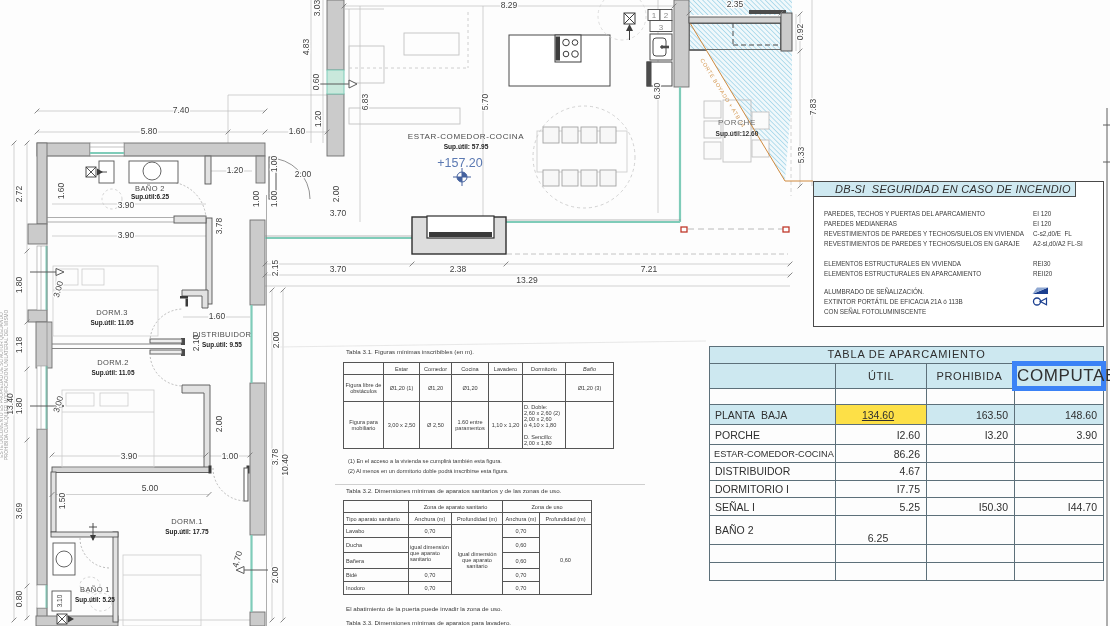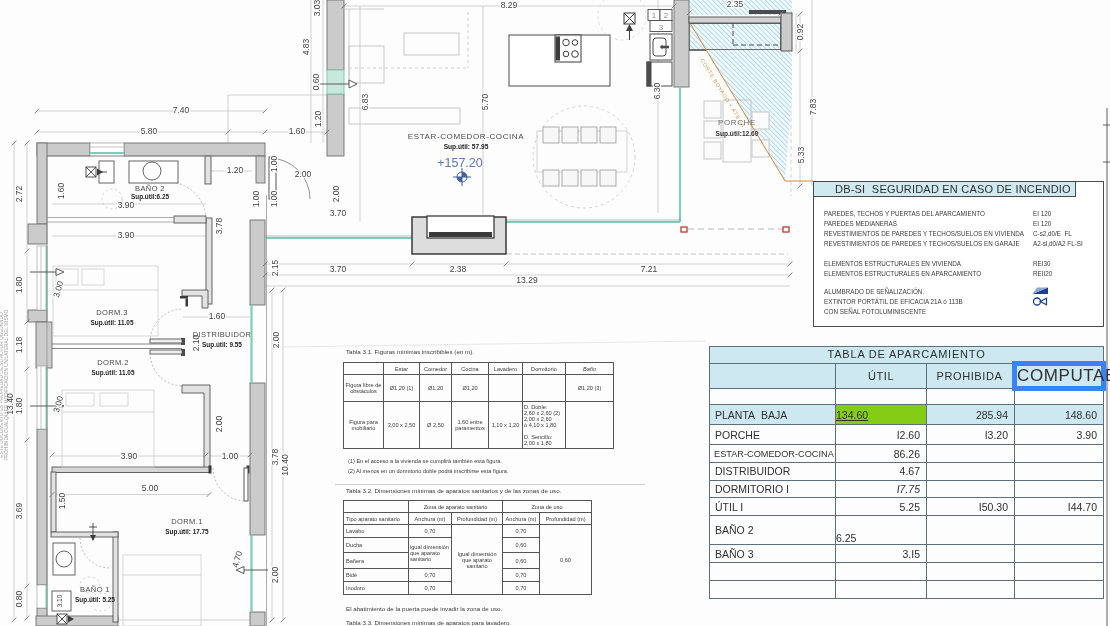--- a/index.html
+++ b/index.html
@@ -526,21 +526,21 @@
 
 <g font-family="Liberation Sans, sans-serif" font-size="4.8" fill="#9a9a9a" text-anchor="middle">
   <text transform="translate(3,385) rotate(-90)">ESTE DOCUMENTO ES PROPIEDAD DE SU AUTOR QUEDANDO</text>
   <text transform="translate(8,385) rotate(-90)">PROHIBIDA CUALQUIER MODIFICACION UNILATERAL DEL MISMO</text>
 </g>
 </g>
 </svg>
 
 <div class="abs" style="left:813px;top:181px;width:289px;height:144px;border:1.4px solid #4a4a4a;background:#ffffff;">
 
-  <div class="abs" style="left:0;top:0;width:240px;height:13.6px;background:#cfe9f1;border-right:1.4px solid #4a4a4a;border-bottom:1.4px solid #4a4a4a;line-height:14px;font-size:11px;color:#2f2f2f;padding-left:21px;letter-spacing:0.2px;white-space:nowrap;">DB-SI&nbsp;&nbsp;SEGURIDAD EN CASO DE INCENDIO</div>
+  <div class="abs" style="left:0;top:0;width:240px;height:13.6px;background:#cfe9f1;border-right:1.4px solid #4a4a4a;border-bottom:1.4px solid #4a4a4a;line-height:14px;font-size:11px;color:#2f2f2f;padding-left:21px;letter-spacing:0.2px;white-space:nowrap;font-style:italic;">DB-SI&nbsp;&nbsp;SEGURIDAD EN CASO DE INCENDIO</div>
 
   <div class="abs" style="left:0;top:15px;width:289px;height:129px;font-size:6.3px;color:#3a3a3a;letter-spacing:0;">
     <div class="abs" style="left:10px;top:13px;">PAREDES, TECHOS Y PUERTAS DEL APARCAMIENTO</div>
         <div class="abs" style="left:219px;top:13px;">EI 120</div>
     <div class="abs" style="left:10px;top:23px;">PAREDES MEDIANERAS</div>
         <div class="abs" style="left:219px;top:23px;">EI 120</div>
     <div class="abs" style="left:10px;top:33px;">REVESTIMIENTOS DE PAREDES Y TECHOS/SUELOS EN VIVIENDA</div>
         <div class="abs" style="left:219px;top:33px;">C-s2,d0/E&nbsp;&nbsp;FL</div>
     <div class="abs" style="left:10px;top:43px;">REVESTIMIENTOS DE PAREDES Y TECHOS/SUELOS EN GARAJE</div>
         <div class="abs" style="left:219px;top:43px;">A2-sl,d0/A2 FL-SI</div>
@@ -586,22 +586,22 @@
           </tr>
 <tr>
             <td style="height:15px;border:1px solid #5d707a;padding:0;"></td>
             <td style="border:1px solid #5d707a;"></td>
             <td style="border:1px solid #5d707a;"></td>
             <td style="border:1px solid #5d707a;"></td>
           </tr>
 
 <tr>
             <td style="background:#cde8f0;border:1px solid #5d707a;border-top:1.6px solid #45555e;height:19px;padding:0 0 0 5px;white-space:nowrap;overflow:hidden;">PLANTA&nbsp; BAJA</td>
-            <td style="background:#84cc16;border:1px solid #5d707a;border-top:1.6px solid #45555e;text-align:left;padding:0 6px 0 0;white-space:nowrap;text-decoration:underline;">134.60</td>
-            <td style="background:#cde8f0;border:1px solid #5d707a;border-top:1.6px solid #45555e;text-align:right;padding:0 6px 0 0;white-space:nowrap;">285.94</td>
+            <td style="background:#fde047;border:1px solid #5d707a;border-top:1.6px solid #45555e;text-align:center;padding:0 6px 0 0;white-space:nowrap;text-decoration:underline;">134.60</td>
+            <td style="background:#cde8f0;border:1px solid #5d707a;border-top:1.6px solid #45555e;text-align:right;padding:0 6px 0 0;white-space:nowrap;">163.50</td>
             <td style="background:#cde8f0;border:1px solid #5d707a;border-top:1.6px solid #45555e;text-align:right;padding:0 6px 0 0;white-space:nowrap;">148.60</td>
           </tr>
 
 <tr>
             <td style="border:1px solid #5d707a;height:19px;padding:0 0 0 5px;white-space:nowrap;overflow:hidden;">PORCHE</td>
             <td style="border:1px solid #5d707a;text-align:right;padding:0 6px 0 0;white-space:nowrap;">I2.60</td>
             <td style="border:1px solid #5d707a;text-align:right;padding:0 6px 0 0;white-space:nowrap;">I3.20</td>
             <td style="border:1px solid #5d707a;text-align:right;padding:0 6px 0 0;white-space:nowrap;">3.90</td>
           </tr>
 
@@ -614,47 +614,41 @@
 
 <tr>
             <td style="border:1px solid #5d707a;height:16.5px;padding:0 0 0 5px;white-space:nowrap;overflow:hidden;">DISTRIBUIDOR</td>
             <td style="border:1px solid #5d707a;text-align:right;padding:0 6px 0 0;white-space:nowrap;">4.67</td>
             <td style="border:1px solid #5d707a;text-align:right;padding:0 6px 0 0;white-space:nowrap;"></td>
             <td style="border:1px solid #5d707a;text-align:right;padding:0 6px 0 0;white-space:nowrap;"></td>
           </tr>
 
 <tr>
             <td style="border:1px solid #5d707a;height:16.5px;padding:0 0 0 5px;white-space:nowrap;overflow:hidden;">DORMITORIO I</td>
-            <td style="border:1px solid #5d707a;text-align:right;padding:0 6px 0 0;white-space:nowrap;font-style:italic;">I7.75</td>
-            <td style="border:1px solid #5d707a;text-align:right;padding:0 6px 0 0;white-space:nowrap;"></td>
-            <td style="border:1px solid #5d707a;text-align:right;padding:0 6px 0 0;white-space:nowrap;"></td>
-          </tr>
-
-<tr>
-            <td style="border:1px solid #5d707a;height:17px;padding:0 0 0 5px;white-space:nowrap;overflow:hidden;">ÚTIL I</td>
+            <td style="border:1px solid #5d707a;text-align:right;padding:0 6px 0 0;white-space:nowrap;">I7.75</td>
+            <td style="border:1px solid #5d707a;text-align:right;padding:0 6px 0 0;white-space:nowrap;"></td>
+            <td style="border:1px solid #5d707a;text-align:right;padding:0 6px 0 0;white-space:nowrap;"></td>
+          </tr>
+
+<tr>
+            <td style="border:1px solid #5d707a;height:17px;padding:0 0 0 5px;white-space:nowrap;overflow:hidden;">SEÑAL I</td>
             <td style="border:1px solid #5d707a;text-align:right;padding:0 6px 0 0;white-space:nowrap;">5.25</td>
             <td style="border:1px solid #5d707a;text-align:right;padding:0 6px 0 0;white-space:nowrap;">I50.30</td>
             <td style="border:1px solid #5d707a;text-align:right;padding:0 6px 0 0;white-space:nowrap;margin-top:36px;">I44.70</td>
           </tr>
 
 
 
 <tr>
             <td style="border:1px solid #5d707a;height:16px;padding:0 0 0 5px;white-space:nowrap;overflow:hidden;">BAÑO 2</td>
-            <td style="border:1px solid #5d707a;text-align:left;padding:16px 6px 0 0;white-space:nowrap;">6.25</td>
-            <td style="border:1px solid #5d707a;text-align:right;padding:0 6px 0 0;white-space:nowrap;"></td>
-            <td style="border:1px solid #5d707a;text-align:right;padding:0 6px 0 0;white-space:nowrap;"></td>
-          </tr>
-
-<tr>
-            <td style="border:1px solid #5d707a;height:17px;padding:0 0 0 5px;white-space:nowrap;overflow:hidden;">BAÑO 3</td>
-            <td style="border:1px solid #5d707a;text-align:right;padding:0 6px 0 0;white-space:nowrap;">3.I5</td>
-            <td style="border:1px solid #5d707a;text-align:right;padding:0 6px 0 0;white-space:nowrap;"></td>
-            <td style="border:1px solid #5d707a;text-align:right;padding:0 6px 0 0;white-space:nowrap;"></td>
-          </tr>
+            <td style="border:1px solid #5d707a;text-align:center;padding:16px 6px 0 0;white-space:nowrap;">6.25</td>
+            <td style="border:1px solid #5d707a;text-align:right;padding:0 6px 0 0;white-space:nowrap;"></td>
+            <td style="border:1px solid #5d707a;text-align:right;padding:0 6px 0 0;white-space:nowrap;"></td>
+          </tr>
+
 <tr>
             <td style="height:16.5px;border:1px solid #5d707a;padding:0;"></td>
             <td style="border:1px solid #5d707a;"></td>
             <td style="border:1px solid #5d707a;"></td>
             <td style="border:1px solid #5d707a;"></td>
           </tr>
 
 <tr>
             <td style="border:1px solid #5d707a;height:17px;padding:0 0 0 5px;white-space:nowrap;overflow:hidden;"></td>
             <td style="border:1px solid #5d707a;text-align:right;padding:0 6px 0 0;white-space:nowrap;"></td>

